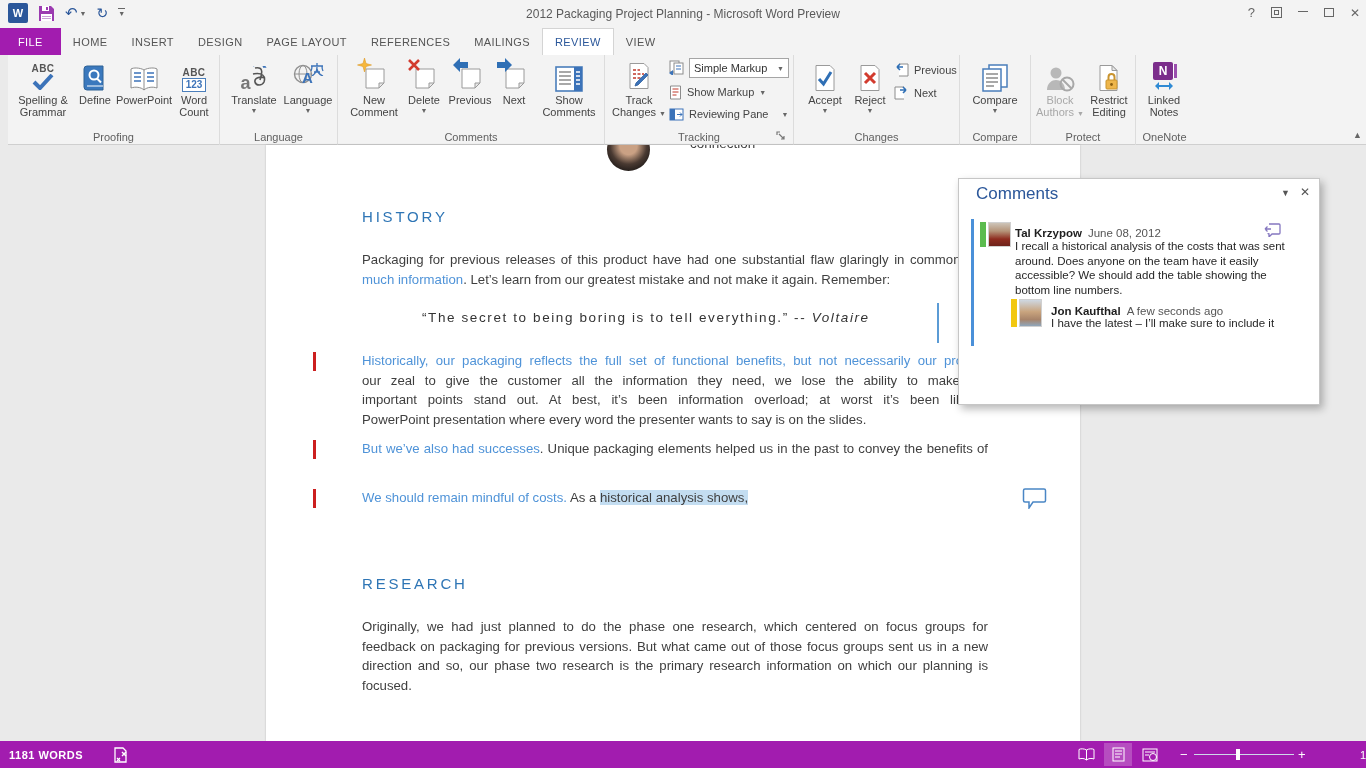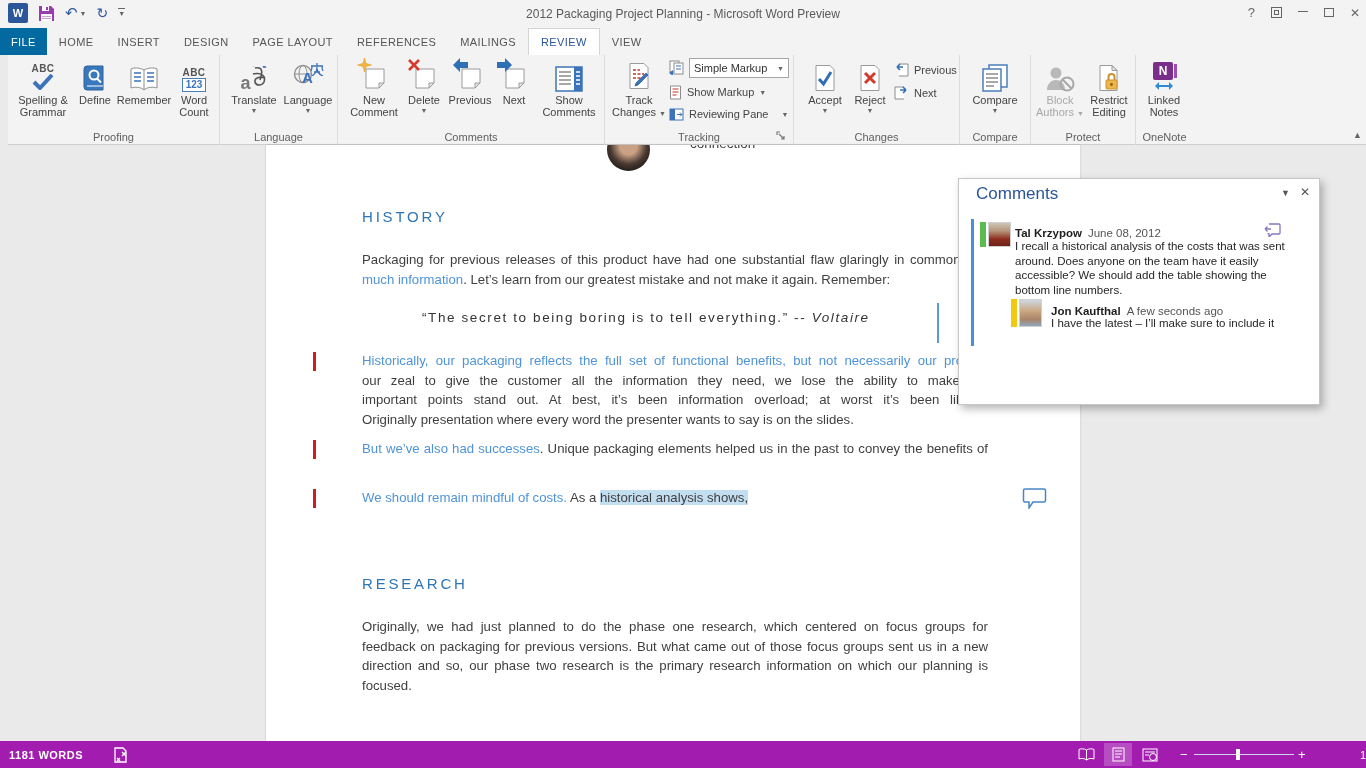--- a/index.html
+++ b/index.html
@@ -14,21 +14,21 @@
   .tb-right{position:absolute;right:6px;top:5px;display:flex;align-items:center;gap:16px;color:#666}
   .winbox{width:10px;height:9px;border:1px solid #666;display:inline-block}
   .minbar{width:10px;height:1px;background:#666;display:inline-block;margin-bottom:2px}
   .fsico{width:11px;height:11px;border:1px solid #666;position:relative}
   .fsico:before{content:"";position:absolute;left:2px;top:2px;right:2px;bottom:2px;background:#f3f3f3;border:1px solid #666}
   .account{position:absolute;right:4px;top:28px;display:flex;align-items:center;gap:6px;font-size:12px;color:#444}
   .avatar-jon{width:26px;height:26px;background:linear-gradient(180deg,#b9c6d4 0%,#c9a07c 40%,#a8846a 70%,#7e97ad 100%);border:1px solid #c2c2c2}
   
   .tabrow{position:absolute;left:0;top:28px;width:1366px;height:27px;background:#f3f3f3;display:flex;font-size:11px;letter-spacing:.4px;color:#555}
   .tab{padding:0 12px;display:flex;align-items:center;height:27px}
-  .tab.file{background:#0369a1;color:#fff;padding:0 11px}
+  .tab.file{background:#a21caf;color:#fff;padding:0 18px}
   .tab.active{background:#fff;color:#2b579a;border:1px solid #d4d4d4;border-bottom:none}
   
   .ribbon{position:absolute;left:8px;top:55px;width:1366px;height:90px;background:#f3f3f3;border-bottom:1px solid #cfcfcf}
   .rgroup{position:absolute;top:0;height:90px;border-right:1px solid #dcdcdc}
   .glabel{position:absolute;bottom:2px;left:0;width:100%;text-align:center;font-size:11px;color:#5f5f5f}
   .rbtn{position:absolute;top:3px;display:flex;flex-direction:column;align-items:center;font-size:11px;line-height:12px;color:#444;text-align:center}
   .ric{height:36px;display:flex;align-items:flex-end;justify-content:center;position:relative;padding-bottom:2px}
   .chv{font-size:7px;color:#666;line-height:9px}
   .srow{position:absolute;display:flex;align-items:center;gap:5px;font-size:11px;color:#444;height:18px;white-space:nowrap}
   .combo{position:absolute;border:1px solid #a5a5a5;background:#fff;font-size:11px;color:#333;display:flex;align-items:center;justify-content:space-between;padding:0 4px;height:20px}
@@ -143,21 +143,21 @@
       <span>Define</span>
     </div>
     <div class="rbtn" style="left:108px;width:56px">
       <div class="ric">
         <svg width="30" height="26" viewBox="0 0 30 26">
           <path d="M15 4 C11 1.5 4 1.5 2 3 V22 C6 20.5 12 21 15 24 C18 21 24 20.5 28 22 V3 C26 1.5 19 1.5 15 4 Z" fill="#fff" stroke="#8c8c8c"></path>
           <path d="M15 4 V24" stroke="#8c8c8c"></path>
           <path d="M5 7 h7 M5 11 h7 M5 15 h7 M18 7 h7 M18 11 h7 M18 15 h7" stroke="#3c73b9" stroke-width="1.4"></path>
         </svg>
       </div>
-      <span>Remember</span>
+      <span>PowerPoint</span>
     </div>
     <div class="rbtn" style="left:164px;width:44px">
       <div class="ric">
           <div>
         <div class="abc">ABC</div>
         <div style="border:1px solid #4a7ebb;color:#3c73b9;font-size:10px;font-weight:bold;padding:0 3px;background:#fff">123</div>
       </div>
         </div>
       <span>Word</span>
       <span>Count</span>
@@ -432,21 +432,21 @@
 
     <div style="position:absolute;left:156px;top:165px;width:500px;font-size:13.5px;letter-spacing:1.6px;color:#333">
       <span>“The secret to being boring is to tell everything.” -- </span><i>Voltaire</i>
     </div>
     <div class="anchorline" style="left:671px;top:158px;height:40px"></div>
 
     <div class="redbar" style="top:207px"></div>
     <div class="pline ins" style="top:206px">Historically, our packaging reflects the full set of functional benefits, but not necessarily our product</div>
     <div class="pline" style="top:225.5px">our zeal to give the customer all the information they need, we lose the ability to make the</div>
     <div class="pline" style="top:245px">important points stand out. At best, it’s been information overload; at worst it’s been like a</div>
-    <div class="pline last" style="top:264.5px">Originally presentation where every word the presenter wants to say is on the slides.</div>
+    <div class="pline last" style="top:264.5px">PowerPoint presentation where every word the presenter wants to say is on the slides.</div>
 
     <div class="redbar" style="top:295px"></div>
     <div class="pline" style="top:294px"><span class="ins">But we’ve also had successes</span><span>. Unique packaging elements helped us in the past to convey the benefits of</span></div>
 
     <div class="redbar" style="top:344px"></div>
     <div class="pline last" style="top:343px"><span class="ins">We should remain mindful of costs.</span><span> As a </span><span class="hl">historical analysis shows,</span></div>
 
     <svg width="25" height="22" viewBox="0 0 25 22" style="position:absolute;left:756px;top:342px">
       <path d="M3 2 h19 a1.5 1.5 0 0 1 1.5 1.5 v10 a1.5 1.5 0 0 1 -1.5 1.5 h-11 l-4 6 v-6 h-4 a1.5 1.5 0 0 1 -1.5 -1.5 v-10 a1.5 1.5 0 0 1 1.5 -1.5 z" fill="#fff" stroke="#4a86c5" stroke-width="1.5"></path>
     </svg>

